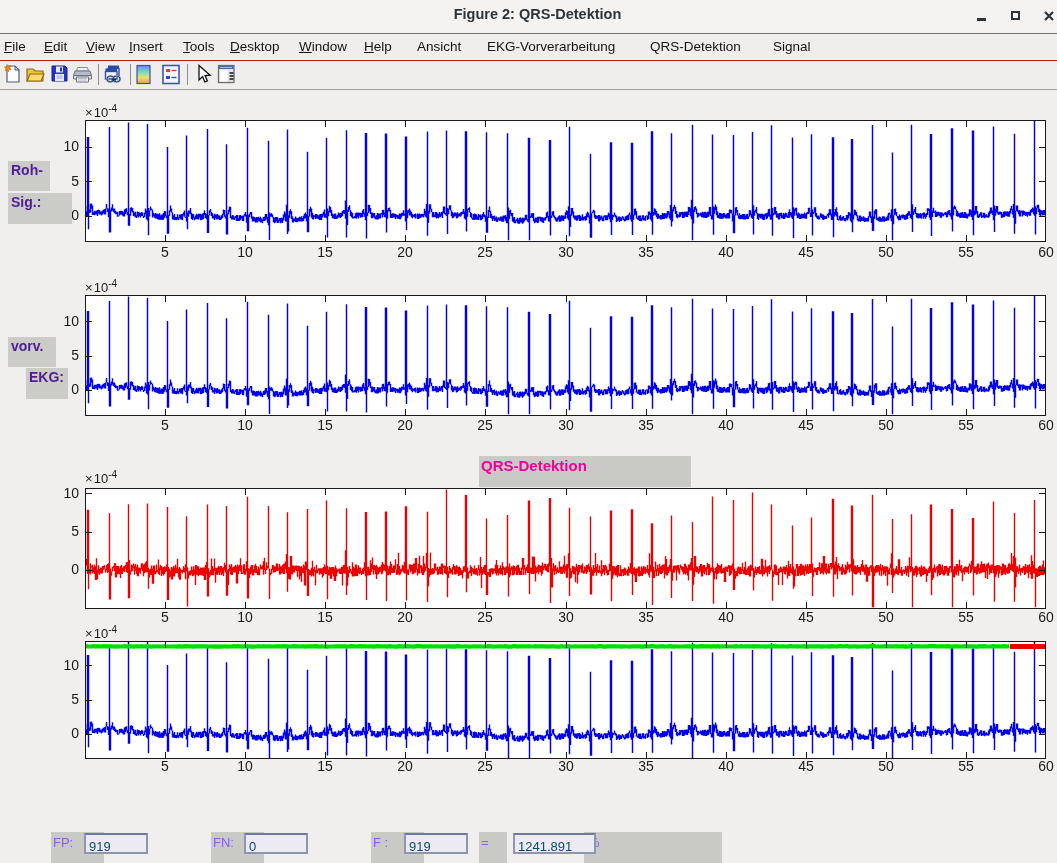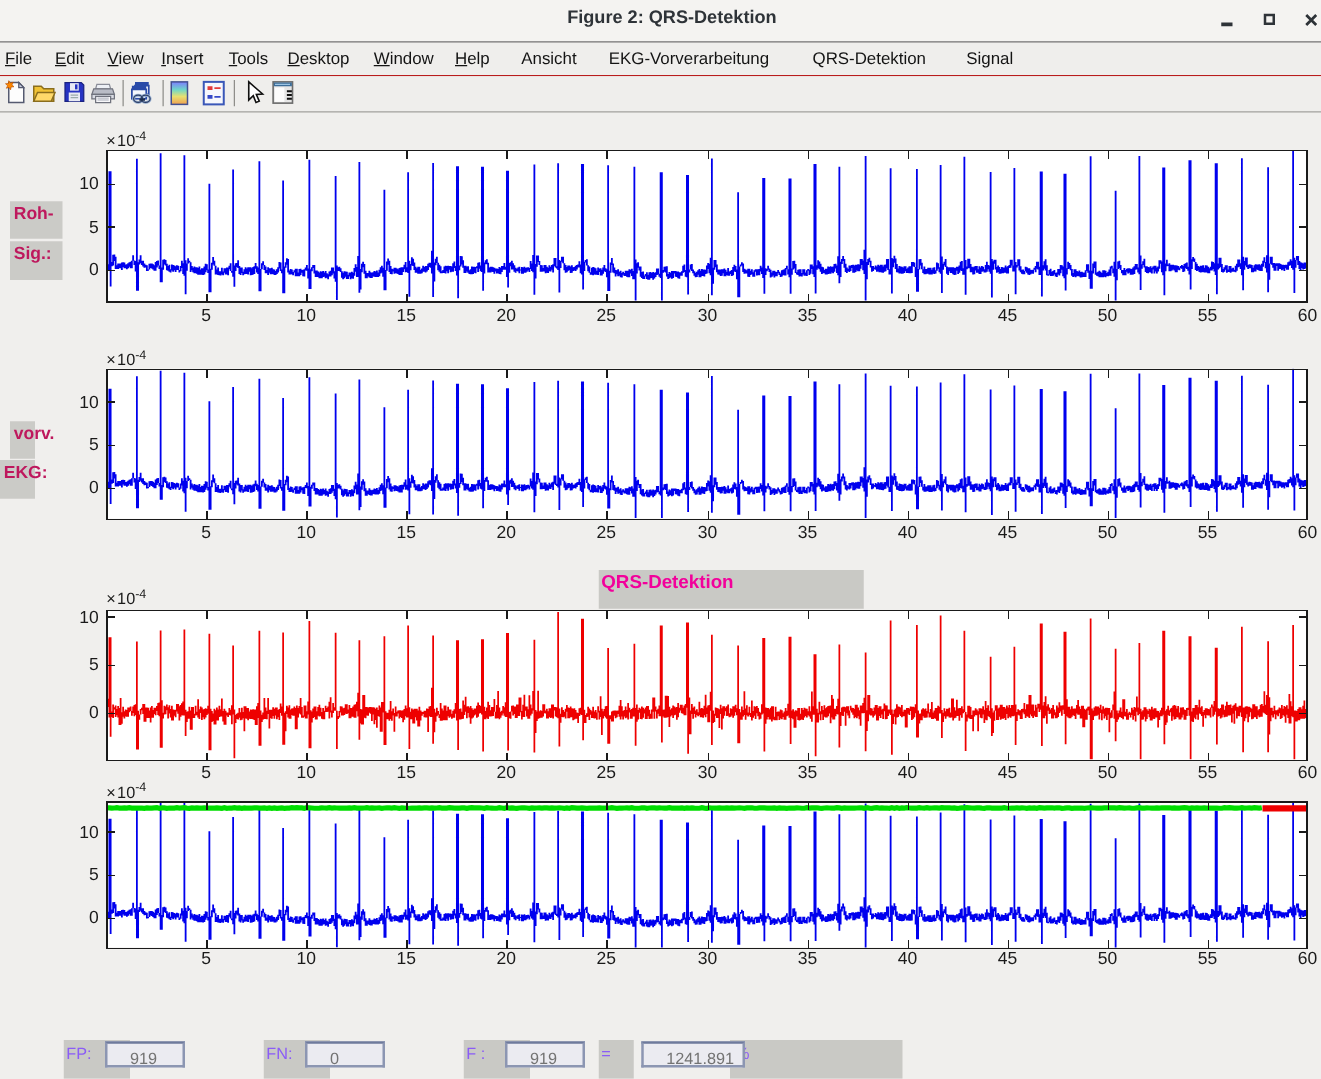--- a/index.html
+++ b/index.html
@@ -1,34 +1,34 @@
 <!DOCTYPE html>
 <html><head><meta charset="utf-8"><style>
 html,body{margin:0;padding:0}
 body{width:1057px;height:863px;background:#f0efed;font-family:"Liberation Sans",sans-serif;
 position:relative;overflow:hidden}
 .titlebar{position:absolute;left:0;top:0;width:1057px;height:33px;background:#f4f3f1;
-border-bottom:4px solid #737373}
+border-bottom:1px solid #737373}
 .title{position:absolute;left:9px;top:6px;width:100%;text-align:center;font-size:14.5px;
 font-weight:bold;color:#2e3338}
 .wbtn{position:absolute;background:#2e3338}
 .menubar{position:absolute;left:0;top:34px;width:1057px;height:26px;background:#efeeec;
 border-bottom:1px solid #b91c1c}
 .mi{position:absolute;top:0;line-height:26px;font-size:13.5px;color:#141414;white-space:nowrap}
 .u{text-decoration:underline}
 .toolbar{position:absolute;left:0;top:61px;width:1057px;height:28px;background:#efeeec;
 border-bottom:1px solid #a2a19d}
-.sb{position:absolute;background:#cbcbc7;font-size:14px;font-weight:bold;color:#be185d;
+.sb{position:absolute;background:#cbcbc7;font-size:14px;font-weight:bold;color:#4c1d95;
 padding:1px 0 0 3px;box-sizing:border-box}
 .qrsbox{position:absolute;left:479px;top:456px;width:212px;height:31px;background:#c9c9c5}
 .qrst{position:absolute;left:481px;top:457px;font-size:15px;font-weight:bold;color:#f2009b}
 .gp{position:absolute;top:832px;height:31px;background:#c9c9c5}
 .bl{position:absolute;top:835px;font-size:13px;color:#8b5cf6}
 .eb{position:absolute;top:833px;height:21px;background:#ebebf1;border:2px solid #8c96b2;
-border-top-color:#6e7a9c;font-size:13px;color:#737373;padding:4px 0 0 18px;box-sizing:border-box}
+border-top-color:#6e7a9c;font-size:13px;color:#0c4a6e;padding:4px 0 0 3px;box-sizing:border-box}
 </style></head>
 <body>
 <svg width="1057" height="863" viewBox="0 0 1057 863" style="position:absolute;left:0;top:0">
     <defs>
       <path id="sig" d="M85.5 206.2V211.4M86.5 211.4V216.3M87.5 137.0V216.8M88.5 137.0V229.2M89.5 209.5V213.0M90.5 203.7V212.4M91.5 203.6V208.8M92.5 205.4V215.1M93.5 212.2V215.1M94.5 210.8V215.2M95.5 210.8V214.6M96.5 210.8V214.6M97.5 209.9V216.0M98.5 209.8V213.6M99.5 209.9V214.6M100.5 211.5V214.6M101.5 211.4V215.4M102.5 210.6V214.6M103.5 209.7V213.3M104.5 209.3V214.6M105.5 208.6V214.6M106.5 204.1V208.6M107.5 208.3V211.9M108.5 208.8V217.1M109.5 126.9V232.6M110.5 209.8V232.6M111.5 207.6V211.6M112.5 204.2V210.5M113.5 208.6V211.9M114.5 208.6V213.1M115.5 210.7V214.2M116.5 211.7V213.9M117.5 212.1V216.8M118.5 215.5V216.6M119.5 211.0V215.5M120.5 210.7V214.4M121.5 210.7V214.7M122.5 211.3V215.5M123.5 212.2V216.6M124.5 209.5V216.6M125.5 208.7V214.0M126.5 208.3V212.4M127.5 212.3V215.2M128.5 122.5V225.8M129.5 214.0V225.8M130.5 207.8V215.8M131.5 207.3V211.5M132.5 208.0V212.4M133.5 211.0V216.1M134.5 212.7V216.5M135.5 211.7V217.3M136.5 215.3V218.0M137.5 211.5V216.4M138.5 212.0V217.4M139.5 212.4V216.1M140.5 212.9V217.6M141.5 212.1V215.9M142.5 212.6V216.0M143.5 216.0V217.9M144.5 212.8V216.9M145.5 208.5V214.3M146.5 210.6V219.2M147.5 124.1V220.6M148.5 208.1V235.3M149.5 210.7V216.6M150.5 206.5V210.7M151.5 208.5V209.9M152.5 209.8V217.6M153.5 212.7V216.2M154.5 214.2V217.8M155.5 213.1V218.6M156.5 213.8V218.6M157.5 213.8V218.9M158.5 214.3V219.8M159.5 213.2V219.8M160.5 215.5V219.8M161.5 214.5V219.8M162.5 214.5V220.0M163.5 213.1V219.5M164.5 210.9V217.8M165.5 211.3V216.1M166.5 215.5V218.3M167.5 146.9V233.7M168.5 215.0V233.7M169.5 210.2V215.8M170.5 205.5V211.6M171.5 208.5V212.5M172.5 212.5V219.6M173.5 215.6V219.6M174.5 214.0V220.0M175.5 216.9V220.1M176.5 216.9V220.3M177.5 214.2V219.6M178.5 217.2V220.1M179.5 214.6V218.1M180.5 214.5V219.6M181.5 214.0V219.6M182.5 214.0V220.2M183.5 212.5V215.4M184.5 210.6V216.8M185.5 216.8V218.1M186.5 135.5V221.4M187.5 212.4V229.3M188.5 210.5V216.7M189.5 210.4V213.6M190.5 208.1V214.3M191.5 212.7V219.1M192.5 214.0V219.9M193.5 214.0V218.3M194.5 217.3V220.2M195.5 215.4V219.3M196.5 213.7V219.2M197.5 214.7V219.2M198.5 213.7V219.6M199.5 213.7V217.3M200.5 213.8V220.2M201.5 214.6V219.9M202.5 213.5V219.5M203.5 212.9V219.1M204.5 210.3V215.0M205.5 212.9V218.0M206.5 213.9V219.2M207.5 128.9V232.9M208.5 215.2V232.9M209.5 210.5V215.4M210.5 208.9V212.2M211.5 211.9V215.9M212.5 213.2V218.6M213.5 215.9V218.6M214.5 213.8V219.9M215.5 214.5V218.1M216.5 214.5V219.4M217.5 214.1V219.3M218.5 215.3V219.1M219.5 215.6V220.0M220.5 216.7V219.9M221.5 215.3V219.2M222.5 213.7V218.0M223.5 209.6V214.7M224.5 209.9V216.8M225.5 215.5V218.5M226.5 144.3V234.5M227.5 213.2V234.5M228.5 209.8V214.2M229.5 206.5V211.7M230.5 207.1V218.0M231.5 216.3V219.6M232.5 215.1V219.6M233.5 215.5V219.4M234.5 217.6V220.1M235.5 216.1V218.0M236.5 214.9V221.0M237.5 214.9V221.0M238.5 218.0V221.0M239.5 215.2V221.0M240.5 214.9V220.0M241.5 216.0V218.2M242.5 215.8V221.0M243.5 215.4V221.2M244.5 213.9V216.4M245.5 211.9V216.6M246.5 214.8V222.7M247.5 127.7V231.2M248.5 215.3V231.2M249.5 213.8V217.0M250.5 211.9V214.3M251.5 211.9V218.8M252.5 216.4V221.6M253.5 216.4V221.5M254.5 217.1V221.5M255.5 217.9V222.6M256.5 217.0V222.6M257.5 217.3V222.6M258.5 216.8V221.5M259.5 218.0V221.3M260.5 216.7V222.5M261.5 218.5V222.2M262.5 219.4V223.3M263.5 217.1V221.1M264.5 216.6V221.1M265.5 213.9V220.2M266.5 213.9V218.8M267.5 216.9V222.8M268.5 140.8V225.3M269.5 212.4V240.0M270.5 213.8V216.7M271.5 213.3V216.8M272.5 214.5V217.6M273.5 217.0V222.2M274.5 218.1V223.3M275.5 217.0V222.6M276.5 217.1V221.3M277.5 217.3V223.1M278.5 219.7V223.1M279.5 217.9V221.1M280.5 217.9V223.3M281.5 217.4V222.6M282.5 218.2V222.9M283.5 214.4V220.5M284.5 211.4V217.4M285.5 213.5V221.5M286.5 204.7V221.5M287.5 129.6V234.1M288.5 215.2V231.6M289.5 211.0V217.8M290.5 209.3V213.8M291.5 211.2V218.9M292.5 216.5V222.6M293.5 218.4V222.6M294.5 218.4V221.1M295.5 216.5V222.0M296.5 217.7V222.3M297.5 218.2V222.3M298.5 217.7V221.1M299.5 216.7V221.4M300.5 217.2V221.5M301.5 216.3V221.5M302.5 218.0V221.6M303.5 215.8V220.9M304.5 213.8V218.7M305.5 212.5V218.2M306.5 214.2V221.4M307.5 151.7V232.2M308.5 216.0V232.2M309.5 209.1V216.5M310.5 206.7V211.7M311.5 208.5V217.6M312.5 212.7V219.2M313.5 215.0V219.4M314.5 215.4V217.1M315.5 214.1V219.0M316.5 214.1V218.6M317.5 214.7V218.8M318.5 215.4V219.1M319.5 214.4V219.9M320.5 213.9V219.9M321.5 213.8V219.9M322.5 213.8V217.6M323.5 211.8V215.4M324.5 209.6V217.8M325.5 213.7V217.5M326.5 137.8V218.3M327.5 208.6V237.4M328.5 211.1V216.2M329.5 205.8V212.3M330.5 207.0V212.7M331.5 209.9V215.9M332.5 213.4V218.2M333.5 214.5V218.2M334.5 213.4V219.0M335.5 213.4V218.9M336.5 215.7V219.0M337.5 214.7V218.5M338.5 212.5V217.4M339.5 213.5V217.4M340.5 212.8V218.0M341.5 212.8V217.1M342.5 211.0V216.0M343.5 210.1V213.5M344.5 210.1V214.1M345.5 200.6V218.7M346.5 130.3V237.6M347.5 209.9V225.1M348.5 207.0V212.1M349.5 205.3V210.3M350.5 210.2V216.1M351.5 211.7V217.3M352.5 212.9V218.5M353.5 217.0V218.5M354.5 215.9V218.3M355.5 213.2V218.3M356.5 212.5V218.7M357.5 212.8V217.0M358.5 212.5V218.6M359.5 212.8V215.7M360.5 212.8V217.8M361.5 213.1V217.3M362.5 210.6V217.3M363.5 209.1V214.3M364.5 212.7V216.7M365.5 132.9V220.3M366.5 132.9V238.6M367.5 212.4V216.1M368.5 204.7V213.1M369.5 205.0V211.5M370.5 208.1V214.1M371.5 212.6V218.3M372.5 212.6V218.3M373.5 213.2V217.1M374.5 212.9V218.2M375.5 216.2V219.2M376.5 215.3V219.4M377.5 213.1V219.4M378.5 213.4V219.2M379.5 213.4V218.2M380.5 213.5V218.6M381.5 212.9V214.6M382.5 210.1V217.5M383.5 209.7V214.9M384.5 212.4V216.9M385.5 133.4V217.5M386.5 133.4V232.5M387.5 210.0V218.8M388.5 208.1V211.4M389.5 207.4V211.3M390.5 210.1V218.0M391.5 213.9V218.0M392.5 213.3V218.0M393.5 213.3V217.4M394.5 213.7V217.5M395.5 214.1V218.9M396.5 214.7V217.2M397.5 214.7V218.7M398.5 215.2V218.6M399.5 213.5V219.2M400.5 214.1V219.3M401.5 212.7V217.6M402.5 212.7V215.7M403.5 210.3V215.7M404.5 213.4V215.8M405.5 136.5V221.5M406.5 136.5V229.9M407.5 210.4V218.2M408.5 209.8V212.9M409.5 208.6V215.5M410.5 210.6V215.5M411.5 212.1V217.3M412.5 214.1V218.2M413.5 215.0V216.8M414.5 213.9V217.2M415.5 213.4V218.6M416.5 215.6V216.4M417.5 213.6V218.9M418.5 214.0V218.9M419.5 213.4V218.2M420.5 214.2V218.1M421.5 214.0V217.3M422.5 213.7V216.4M423.5 214.3V217.5M424.5 208.8V215.2M425.5 210.8V216.7M426.5 203.9V217.7M427.5 131.6V235.7M428.5 211.1V222.7M429.5 204.3V213.4M430.5 204.3V209.5M431.5 208.7V212.0M432.5 212.0V217.3M433.5 212.1V217.3M434.5 214.4V217.1M435.5 212.0V217.2M436.5 212.0V218.6M437.5 213.3V218.1M438.5 214.1V218.3M439.5 212.1V216.9M440.5 213.4V217.2M441.5 212.0V215.8M442.5 211.4V217.9M443.5 206.4V213.0M444.5 206.4V214.0M445.5 213.0V214.7M446.5 130.6V215.9M447.5 208.0V234.0M448.5 208.7V214.3M449.5 205.3V209.4M450.5 205.3V210.5M451.5 210.5V216.2M452.5 211.9V218.2M453.5 213.6V217.8M454.5 212.4V216.5M455.5 212.4V216.2M456.5 213.2V218.4M457.5 212.2V218.1M458.5 213.7V216.7M459.5 213.6V216.3M460.5 212.5V216.7M461.5 211.9V215.5M462.5 211.6V213.9M463.5 209.0V213.9M464.5 211.5V218.6M465.5 131.2V219.5M466.5 131.2V231.6M467.5 209.3V216.7M468.5 207.9V209.9M469.5 207.3V212.4M470.5 212.1V216.9M471.5 213.2V218.2M472.5 217.8V219.8M473.5 214.1V219.7M474.5 213.6V220.1M475.5 213.9V219.6M476.5 214.5V219.8M477.5 216.6V219.8M478.5 214.0V220.0M479.5 214.7V217.5M480.5 214.5V220.3M481.5 215.8V220.3M482.5 214.0V218.9M483.5 212.0V216.9M484.5 214.6V217.6M485.5 215.4V221.7M486.5 132.2V232.8M487.5 216.5V232.8M488.5 210.0V218.1M489.5 206.4V212.0M490.5 210.8V218.0M491.5 214.0V218.5M492.5 215.9V221.1M493.5 216.1V219.3M494.5 215.4V221.0M495.5 217.4V220.5M496.5 216.5V221.8M497.5 218.4V222.0M498.5 217.3V219.8M499.5 218.3V220.8M500.5 216.6V220.8M501.5 216.6V221.4M502.5 216.6V221.8M503.5 215.4V221.8M504.5 215.7V218.8M505.5 215.0V220.8M506.5 216.8V223.3M507.5 133.3V223.3M508.5 207.6V240.3M509.5 210.5V218.7M510.5 209.8V214.2M511.5 213.1V216.3M512.5 213.1V221.4M513.5 217.6V222.3M514.5 217.1V223.2M515.5 220.3V223.2M516.5 219.2V221.1M517.5 217.7V223.2M518.5 219.8V223.8M519.5 217.7V223.8M520.5 217.6V222.6M521.5 218.4V222.4M522.5 217.5V223.7M523.5 218.2V222.7M524.5 217.7V221.5M525.5 214.7V220.0M526.5 214.7V219.6M527.5 219.0V221.4M528.5 137.7V222.4M529.5 137.7V240.3M530.5 215.9V218.1M531.5 213.3V217.4M532.5 213.2V218.0M533.5 212.9V221.2M534.5 219.2V223.2M535.5 217.6V222.5M536.5 218.1V221.9M537.5 216.8V222.9M538.5 216.7V222.4M539.5 216.7V218.8M540.5 216.7V221.3M541.5 217.2V221.6M542.5 217.2V222.6M543.5 217.8V222.9M544.5 217.8V220.6M545.5 216.9V220.5M546.5 212.5V218.2M547.5 211.5V217.5M548.5 215.9V221.3M549.5 139.9V221.8M550.5 139.9V235.5M551.5 215.6V218.0M552.5 211.5V215.6M553.5 211.1V216.7M554.5 215.5V218.5M555.5 216.9V220.6M556.5 218.2V221.8M557.5 217.4V221.6M558.5 216.2V219.7M559.5 215.2V221.8M560.5 216.5V221.8M561.5 215.2V220.8M562.5 215.6V220.8M563.5 215.6V221.1M564.5 215.7V219.1M565.5 212.3V218.8M566.5 210.3V215.1M567.5 210.9V218.6M568.5 206.2V220.2M569.5 126.8V236.2M570.5 214.2V227.0M571.5 207.9V215.7M572.5 207.9V213.7M573.5 211.5V217.8M574.5 215.5V219.6M575.5 215.5V219.7M576.5 215.5V220.7M577.5 215.3V220.5M578.5 215.3V218.6M579.5 214.7V221.0M580.5 215.8V221.0M581.5 217.3V220.0M582.5 214.3V220.5M583.5 217.1V220.5M584.5 216.6V219.2M585.5 215.9V220.7M586.5 213.6V220.1M587.5 211.8V217.1M588.5 212.7V217.5M589.5 215.5V223.4M590.5 153.8V237.8M591.5 213.2V237.8M592.5 211.5V213.2M593.5 209.7V212.4M594.5 210.7V217.5M595.5 214.9V218.9M596.5 215.6V218.8M597.5 216.1V218.8M598.5 215.0V221.3M599.5 215.0V221.6M600.5 216.5V219.9M601.5 215.4V219.3M602.5 217.8V221.3M603.5 216.2V221.3M604.5 215.3V217.3M605.5 215.3V220.3M606.5 215.3V220.2M607.5 215.2V220.2M608.5 212.6V217.1M609.5 214.0V219.2M610.5 142.3V222.3M611.5 142.3V234.9M612.5 214.5V220.0M613.5 215.2V217.0M614.5 212.5V215.7M615.5 214.7V217.5M616.5 215.8V221.9M617.5 217.9V221.3M618.5 216.5V220.3M619.5 216.6V221.9M620.5 217.3V221.0M621.5 217.6V221.0M622.5 216.0V218.5M623.5 217.3V220.0M624.5 218.7V221.5M625.5 216.2V221.1M626.5 215.7V220.0M627.5 215.3V220.3M628.5 214.4V220.3M629.5 212.6V215.3M630.5 215.3V219.5M631.5 142.7V221.7M632.5 142.7V234.9M633.5 214.7V219.7M634.5 208.7V215.5M635.5 208.5V214.7M636.5 211.2V218.4M637.5 217.8V219.6M638.5 215.8V219.9M639.5 215.4V221.1M640.5 215.4V220.9M641.5 218.3V221.2M642.5 215.3V219.5M643.5 215.3V220.6M644.5 217.9V220.6M645.5 216.1V220.8M646.5 215.2V216.5M647.5 215.7V219.9M648.5 211.5V219.0M649.5 211.5V215.1M650.5 212.9V219.4M651.5 131.2V221.5M652.5 131.2V234.8M653.5 212.1V215.8M654.5 208.2V214.5M655.5 209.2V215.3M656.5 211.0V217.3M657.5 213.4V219.1M658.5 213.8V218.5M659.5 215.9V218.5M660.5 214.9V219.6M661.5 215.0V219.6M662.5 213.1V219.2M663.5 213.6V219.0M664.5 213.0V219.0M665.5 213.5V217.9M666.5 213.2V218.6M667.5 211.1V217.3M668.5 211.0V214.8M669.5 212.4V218.4M670.5 204.9V220.2M671.5 133.3V226.5M672.5 209.3V221.6M673.5 207.1V211.2M674.5 204.7V208.8M675.5 207.1V214.1M676.5 210.9V217.6M677.5 213.9V218.3M678.5 214.9V216.9M679.5 212.3V217.5M680.5 212.3V216.8M681.5 211.9V214.4M682.5 211.7V218.1M683.5 212.3V218.1M684.5 211.8V217.6M685.5 211.8V216.3M686.5 211.4V216.9M687.5 211.6V216.9M688.5 207.1V214.9M689.5 207.1V212.0M690.5 208.3V216.2M691.5 199.7V219.2M692.5 124.8V240.3M693.5 209.5V223.4M694.5 207.1V211.9M695.5 206.2V209.8M696.5 208.6V214.0M697.5 212.7V217.4M698.5 212.7V216.7M699.5 213.9V215.4M700.5 212.4V215.7M701.5 213.1V217.3M702.5 211.8V217.2M703.5 212.6V217.7M704.5 211.8V217.7M705.5 211.8V218.0M706.5 213.1V218.1M707.5 211.7V217.3M708.5 211.6V217.0M709.5 207.1V214.6M710.5 207.1V216.0M711.5 215.3V219.6M712.5 134.6V219.6M713.5 206.3V234.8M714.5 207.2V213.7M715.5 204.6V210.2M716.5 206.8V215.2M717.5 211.2V217.7M718.5 214.7V217.9M719.5 212.8V218.8M720.5 213.1V218.8M721.5 213.4V219.0M722.5 214.0V218.7M723.5 212.9V218.3M724.5 212.9V217.0M725.5 215.0V218.4M726.5 214.0V218.4M727.5 213.0V218.6M728.5 213.0V218.6M729.5 209.6V218.4M730.5 209.6V213.0M731.5 209.9V213.5M732.5 213.5V221.6M733.5 135.1V233.3M734.5 215.2V233.3M735.5 207.4V215.6M736.5 207.1V212.4M737.5 210.1V215.4M738.5 215.4V218.4M739.5 213.2V219.3M740.5 215.1V219.3M741.5 215.1V218.9M742.5 214.1V218.9M743.5 214.1V219.6M744.5 214.1V219.6M745.5 215.7V219.6M746.5 214.2V218.7M747.5 213.8V219.2M748.5 216.2V218.8M749.5 210.0V216.6M750.5 210.6V215.0M751.5 213.7V217.8M752.5 131.9V218.9M753.5 205.2V234.4M754.5 210.9V215.7M755.5 209.4V212.3M756.5 207.1V213.5M757.5 213.1V219.0M758.5 213.7V219.9M759.5 213.7V217.0M760.5 213.7V218.4M761.5 213.7V218.4M762.5 213.7V219.4M763.5 214.2V219.9M764.5 214.2V219.7M765.5 213.3V216.5M766.5 213.3V219.2M767.5 212.4V218.2M768.5 209.3V216.3M769.5 208.7V216.8M770.5 214.6V219.7M771.5 125.3V219.7M772.5 208.0V235.8M773.5 213.2V215.4M774.5 206.9V214.5M775.5 206.9V214.6M776.5 211.1V217.8M777.5 213.4V217.8M778.5 213.8V219.5M779.5 213.1V219.4M780.5 212.8V216.3M781.5 212.8V218.2M782.5 215.3V218.2M783.5 213.0V219.1M784.5 213.9V219.1M785.5 212.8V217.4M786.5 213.3V216.9M787.5 215.4V217.9M788.5 212.0V217.9M789.5 209.3V217.4M790.5 212.0V215.4M791.5 212.4V217.4M792.5 137.5V218.9M793.5 207.2V237.9M794.5 209.0V215.7M795.5 207.8V210.9M796.5 207.8V215.5M797.5 213.6V218.2M798.5 212.4V217.6M799.5 213.5V218.9M800.5 215.1V218.9M801.5 213.5V218.5M802.5 213.9V218.5M803.5 214.0V218.2M804.5 212.4V218.2M805.5 213.8V218.7M806.5 212.7V218.8M807.5 211.9V214.3M808.5 207.8V214.1M809.5 207.8V212.4M810.5 212.4V217.1M811.5 134.3V217.1M812.5 209.5V235.4M813.5 211.9V214.0M814.5 207.3V212.5M815.5 207.3V216.4M816.5 213.0V217.7M817.5 215.7V218.9M818.5 215.5V219.4M819.5 216.8V219.4M820.5 213.3V216.9M821.5 213.7V218.1M822.5 214.5V219.6M823.5 214.6V219.9M824.5 215.7V219.3M825.5 216.0V218.8M826.5 215.8V219.0M827.5 214.1V215.8M828.5 212.7V217.7M829.5 209.3V214.9M830.5 209.3V215.5M831.5 213.4V220.0M832.5 137.2V220.0M833.5 137.2V237.2M834.5 212.1V216.4M835.5 209.0V214.9M836.5 207.3V216.4M837.5 212.2V220.1M838.5 219.3V220.6M839.5 215.9V219.7M840.5 214.9V220.8M841.5 217.4V220.8M842.5 216.8V220.6M843.5 216.0V219.6M844.5 218.1V221.1M845.5 217.9V221.5M846.5 215.1V219.5M847.5 215.1V220.4M848.5 212.0V218.5M849.5 212.2V215.8M850.5 213.2V220.9M851.5 139.0V222.5M852.5 139.0V232.3M853.5 214.5V219.5M854.5 209.4V215.2M855.5 210.3V214.9M856.5 211.9V216.2M857.5 215.2V220.5M858.5 218.3V221.5M859.5 215.4V221.2M860.5 215.4V221.8M861.5 216.7V220.9M862.5 217.4V220.8M863.5 216.3V221.1M864.5 217.5V222.0M865.5 217.4V221.8M866.5 217.9V221.5M867.5 218.0V221.5M868.5 216.2V221.5M869.5 211.4V216.8M870.5 211.4V218.1M871.5 216.3V223.1M872.5 124.9V231.0M873.5 216.5V231.0M874.5 210.7V218.8M875.5 209.2V214.3M876.5 209.2V219.8M877.5 218.0V220.6M878.5 217.3V221.0M879.5 216.5V221.7M880.5 217.3V221.7M881.5 218.3V221.7M882.5 216.2V221.7M883.5 216.2V221.4M884.5 216.6V221.7M885.5 218.4V220.8M886.5 217.3V221.0M887.5 215.5V220.6M888.5 213.1V220.6M889.5 212.6V214.7M890.5 214.7V218.5M891.5 209.3V221.3M892.5 152.5V240.3M893.5 215.2V224.2M894.5 209.1V215.2M895.5 208.5V214.6M896.5 211.9V216.0M897.5 216.0V218.5M898.5 216.0V220.2M899.5 214.4V220.2M900.5 216.0V220.2M901.5 214.9V217.4M902.5 214.5V218.7M903.5 214.6V218.2M904.5 214.9V219.7M905.5 215.2V219.7M906.5 213.9V219.5M907.5 213.0V219.1M908.5 211.2V215.7M909.5 211.2V215.4M910.5 213.9V218.0M911.5 124.7V219.3M912.5 204.3V231.9M913.5 211.3V215.0M914.5 209.0V211.9M915.5 206.9V214.0M916.5 212.9V217.6M917.5 212.9V218.3M918.5 213.6V218.6M919.5 213.8V217.8M920.5 212.9V217.9M921.5 214.3V218.7M922.5 213.2V215.6M923.5 212.6V218.7M924.5 212.6V217.1M925.5 214.0V218.7M926.5 213.1V217.1M927.5 208.2V215.0M928.5 208.2V211.0M929.5 209.1V217.8M930.5 133.9V220.1M931.5 133.9V236.1M932.5 210.8V217.0M933.5 207.8V213.0M934.5 211.6V212.7M935.5 210.6V217.0M936.5 211.8V217.0M937.5 211.8V216.3M938.5 211.7V215.5M939.5 212.2V216.3M940.5 212.2V217.7M941.5 212.3V217.7M942.5 212.8V215.8M943.5 213.9V216.2M944.5 212.7V214.6M945.5 212.0V214.9M946.5 212.8V217.5M947.5 211.2V217.1M948.5 210.6V214.5M949.5 209.9V215.1M950.5 213.3V216.5M951.5 128.2V219.6M952.5 128.2V231.6M953.5 207.3V215.2M954.5 205.5V209.0M955.5 206.7V209.6M956.5 209.6V215.9M957.5 211.0V216.7M958.5 212.8V216.4M959.5 213.4V217.6M960.5 212.5V218.0M961.5 212.5V217.8M962.5 212.1V217.5M963.5 214.1V218.0M964.5 212.1V218.0M965.5 212.3V218.0M966.5 213.4V218.6M967.5 214.5V218.6M968.5 213.4V216.4M969.5 209.2V216.4M970.5 209.5V215.1M971.5 210.5V217.1M972.5 130.6V220.0M973.5 130.6V235.3M974.5 210.7V215.6M975.5 206.1V214.5M976.5 206.1V213.6M977.5 211.1V217.5M978.5 215.2V217.9M979.5 213.7V217.3M980.5 212.2V215.7M981.5 212.2V218.1M982.5 215.5V217.5M983.5 212.8V217.5M984.5 212.8V218.2M985.5 214.7V217.4M986.5 214.2V217.4M987.5 215.8V217.4M988.5 212.5V217.7M989.5 210.9V216.6M990.5 207.6V213.7M991.5 207.6V213.3M992.5 210.5V215.1M993.5 126.5V220.2M994.5 205.4V232.1M995.5 208.7V215.8M996.5 206.0V212.4M997.5 206.0V213.8M998.5 212.0V215.1M999.5 211.4V214.5M1000.5 211.6V214.5M1001.5 212.0V217.8M1002.5 214.1V217.8M1003.5 212.1V217.2M1004.5 211.3V217.1M1005.5 211.5V215.6M1006.5 211.5V216.0M1007.5 211.3V216.5M1008.5 212.1V216.8M1009.5 211.0V216.8M1010.5 208.6V213.4M1011.5 205.7V210.2M1012.5 209.5V214.5M1013.5 204.1V218.0M1014.5 133.7V233.8M1015.5 210.7V223.8M1016.5 205.4V211.0M1017.5 205.4V211.7M1018.5 210.3V214.1M1019.5 210.3V216.6M1020.5 210.8V216.6M1021.5 210.6V212.7M1022.5 210.5V216.5M1023.5 210.5V215.1M1024.5 211.2V215.1M1025.5 211.8V216.1M1026.5 211.8V215.6M1027.5 211.9V216.7M1028.5 211.8V214.5M1029.5 211.8V215.7M1030.5 209.7V215.7M1031.5 209.1V212.6M1032.5 207.4V212.1M1033.5 208.6V214.3M1034.5 120.7V215.7M1035.5 206.2V234.4M1036.5 207.9V214.2M1037.5 204.8V208.1M1038.5 204.8V211.9M1039.5 208.8V215.2M1040.5 209.7V216.3M1041.5 210.2V214.4M1042.5 210.8V215.6M1043.5 209.9V215.2M1044.5 209.9V214.8M1045.5 210.7V216.5"></path>
       <clipPath id="c1">
         <rect x="85" y="120" width="961" height="121"></rect>
       </clipPath>
       <clipPath id="c2">
         <rect x="85" y="295" width="961" height="120"></rect>
@@ -272,23 +272,23 @@
       <path d="M171.5 16.5h5" stroke="#3548c8" stroke-width="1.4"></path>
       <path d="M199 4.5v14.5l3.6-3.4 2.2 5.4 2.6-1.1-2.3-5.3 5-.4z" fill="#fff" stroke="#111" stroke-width="1.3"></path>
       <rect x="218.5" y="4.5" width="15.5" height="17" fill="#e6e6e6" stroke="#6d6d6d" stroke-width="1.3"></rect>
       <rect x="219" y="5" width="14.5" height="3" fill="#3d6e99"></rect>
       <path d="M220 6.5h12" stroke="#9cc4e4" stroke-width="1"></path>
       <rect x="220" y="9" width="7.5" height="11.5" fill="#fcfcfc"></rect>
       <path d="M229.5 12h4M229.5 15h4M229.5 18h4" stroke="#111" stroke-width="1.6"></path>
     </svg>
   </div>
 <div class="sb" style="left:8px;top:161px;width:42px;height:30px">Roh-</div>
-<div class="sb" style="left:8px;top:193px;width:42px;height:31px">Sig.:</div>
-<div class="sb" style="left:8px;top:337px;width:20px;height:30px">vorv.</div>
-<div class="sb" style="left:0;top:368px;width:28px;height:31px">EKG:</div>
+<div class="sb" style="left:8px;top:193px;width:64px;height:31px">Sig.:</div>
+<div class="sb" style="left:8px;top:337px;width:48px;height:30px">vorv.</div>
+<div class="sb" style="left:26px;top:368px;width:42px;height:31px">EKG:</div>
 <div class="qrsbox"></div>
 <div class="qrst">QRS-Detektion</div>
 <div class="gp" style="left:51px;width:53px"></div>
 <div class="gp" style="left:211px;width:53px"></div>
 <div class="gp" style="left:371px;width:53px"></div>
 <div class="gp" style="left:479px;width:28px"></div>
 <div class="gp" style="left:584px;width:138px"></div>
 <div class="bl" style="left:53px">FP:</div>
 <div class="bl" style="left:213px">FN:</div>
 <div class="bl" style="left:373px">F :</div>

